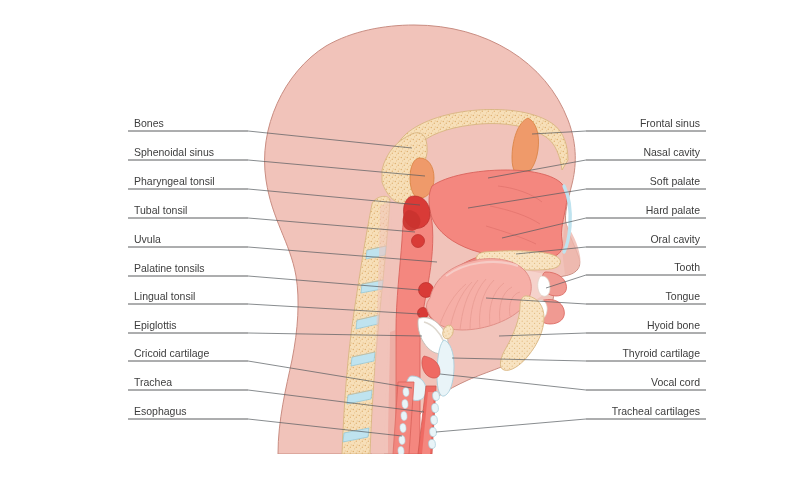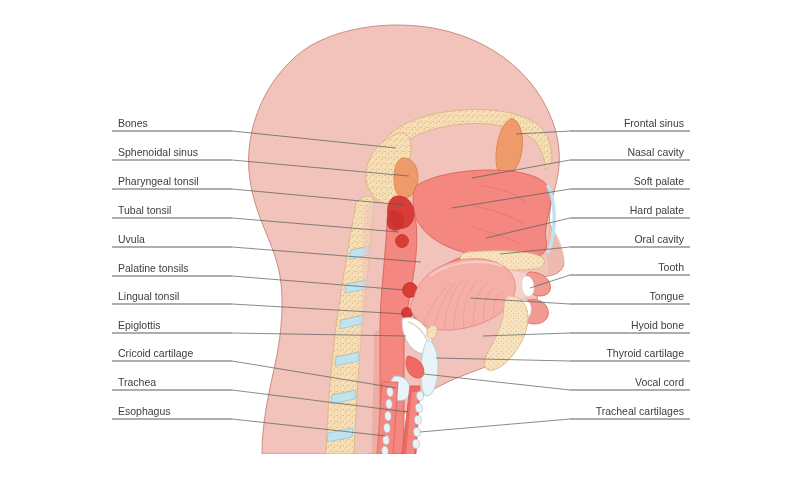--- a/index.html
+++ b/index.html
@@ -1,21 +1,21 @@
 <!DOCTYPE html>
 <html><head>
 <meta charset="utf-8">
 <style>
   html,body{margin:0;padding:0;}
   body{
     width:800px;height:480px;background:#ffffff;overflow:hidden;
     font-family:"Liberation Sans", sans-serif;
     position:relative;
   }
-  #stage{position:absolute;left:0;top:0;width:669px;height:480px;}
+  #stage{position:absolute;left:16px;top:0;width:669px;height:480px;}
   svg{display:block;}
   .lbl{
     font-size:10.5px;
     fill:#3d3d3d;
     font-family:"Liberation Sans", sans-serif;
   }
   .lbl-left{text-anchor:start;}
   .lbl-right{text-anchor:end;}
   .rule{stroke:#8c8c8c;stroke-width:0.8;}
   .leader{stroke:#555a5e;stroke-width:0.7;fill:none;}

